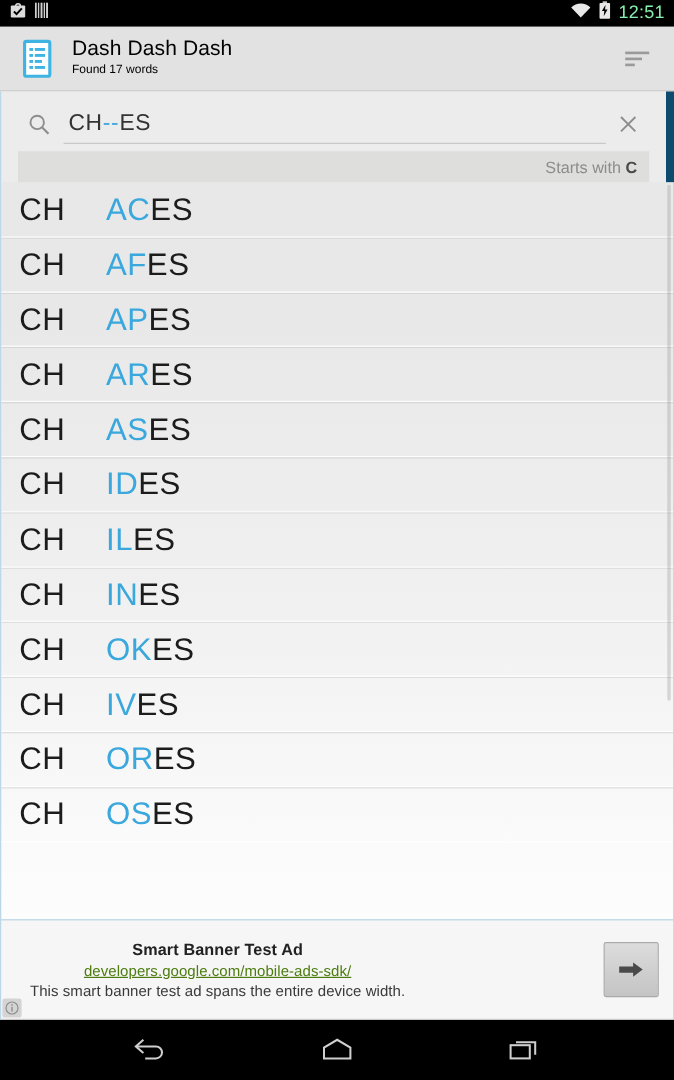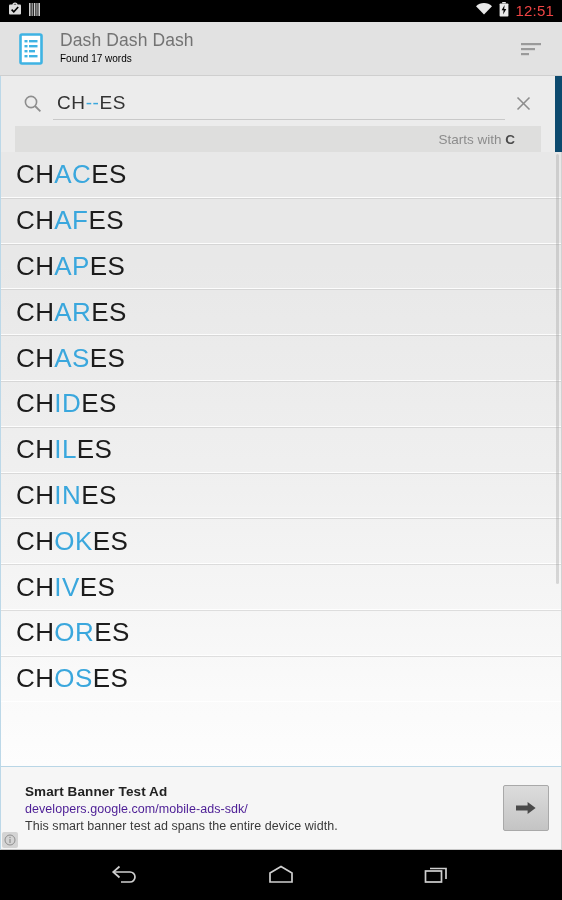--- a/index.html
+++ b/index.html
@@ -31,21 +31,21 @@
     padding: 0 8px;
     z-index: 40;
   }
   #status-left { display: flex; align-items: center; gap: 7px; }
   #status-right {
     margin-left: auto;
     display: flex; align-items: center; gap: 6px;
   }
   .sb-icon { display: block; }
   #status-clock {
-    color: #ef4444;
+    color: #86efac;
     font-size: 15px;
     letter-spacing: 0.2px;
     line-height: 22px;
     font-family: "Liberation Sans", sans-serif;
   }
 
   
   #app {
     position: absolute;
     top: 22px; left: 0;
@@ -62,21 +62,21 @@
     background: #e2e2e2;
     border-bottom: 1px solid #cfcfcf;
     display: flex;
     align-items: center;
     padding: 0 14px 0 16px;
   }
   #app-icon { width: 30px; height: 34px; flex: 0 0 auto; margin-right: 14px; }
   #title-block { display: flex; flex-direction: column; justify-content: center; }
   #app-title {
     font-size: 17.5px;
-    color: #737373;
+    color: #000000;
     line-height: 20px;
     font-weight: normal;
     letter-spacing: 0.1px;
   }
   #app-subtitle {
     font-size: 10px;
     color: #000000;
     line-height: 16px;
     margin-top: 1px;
   }
@@ -125,21 +125,21 @@
     display: flex; align-items: center; justify-content: center;
   }
 
   #hint-bar {
     height: 26px;
     margin-top: 4px;
     background: #dededd;
     display: flex;
     align-items: center;
     justify-content: flex-end;
-    padding-right: 26px;
+    padding-right: 10px;
   }
   #hint-text {
     font-size: 13.5px;
     color: #8c8c8c;
   }
   #hint-text .hint-letter {
     color: #4a4a4a;
     font-weight: bold;
   }
 
@@ -160,21 +160,21 @@
     border-bottom: 1px solid rgba(255,255,255,0.85);
     box-shadow: 0 1px 0 rgba(190,190,190,0.45) inset;
   }
   .word-row:first-child { box-shadow: none; }
   .word-text {
     font-size: 26px;
     color: #1c1c1c;
     letter-spacing: 0.4px;
     line-height: 28px;
   }
-  .word-text .hl { color: #3aa7dd; }
+  .word-text .hl { color: #3aa7dd; margin-left: 34px; }
 
   #list-scrollbar {
     position: absolute;
     top: 2px; right: 2px;
     width: 3px;
     height: 430px;
     background: rgba(150,150,150,0.32);
     border-radius: 2px;
   }
 
@@ -184,31 +184,32 @@
     height: 84px;
     background: #f6f6f6;
     border-top: 1px solid #b9d6e6;
     border-left: 1px solid #bcd8e8;
     border-right: 1px solid #d2d2d2;
     border-bottom: 1px solid #c8c8c8;
     display: flex;
     align-items: center;
     padding: 0 12px 0 24px;
   }
-  #ad-body { display: flex; flex-direction: column; gap: 3px; }
+  #ad-body { display: flex; flex-direction: column; gap: 3px; text-align: center; }
   #ad-headline {
     font-size: 13.5px;
     font-weight: bold;
     color: #222;
     letter-spacing: 0.1px;
   }
   #ad-url {
     font-size: 12.5px;
-    color: #4c1d95;
+    color: #4d7c0f;
     letter-spacing: 0.05px;
+    text-decoration: underline;
   }
   #ad-desc {
     font-size: 12.5px;
     color: #3a3a3a;
     letter-spacing: 0.05px;
   }
   #ad-cta {
     margin-left: auto;
     width: 46px; height: 46px;
     background: linear-gradient(to bottom, #dcdcdc, #c4c4c4);

